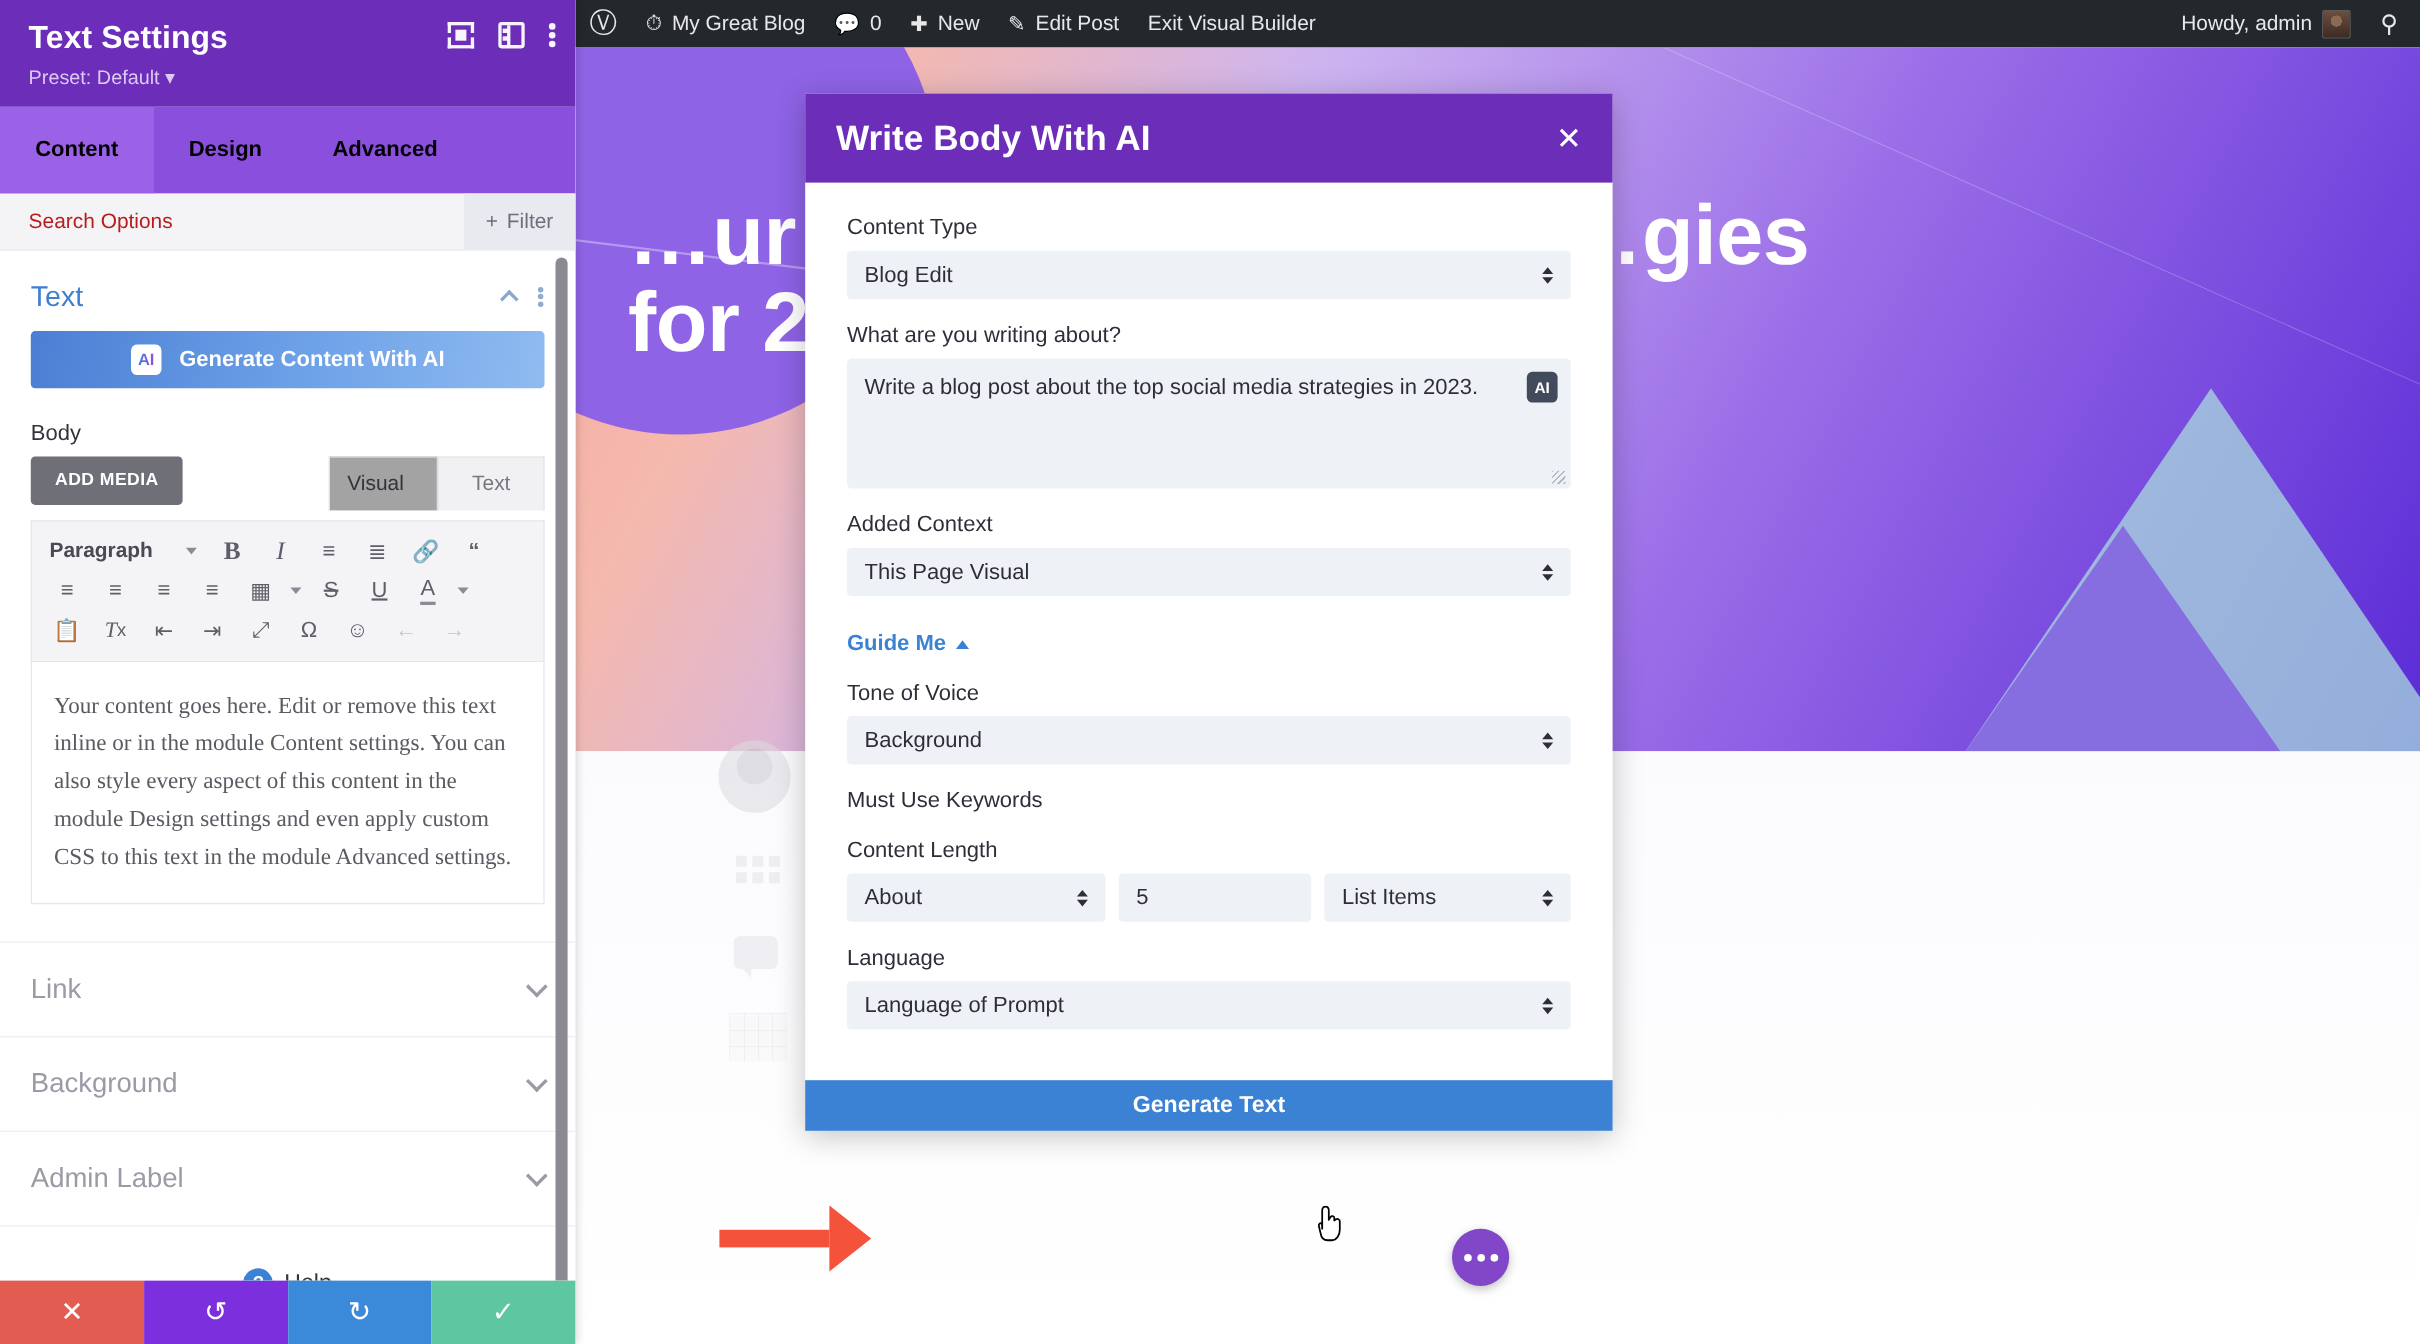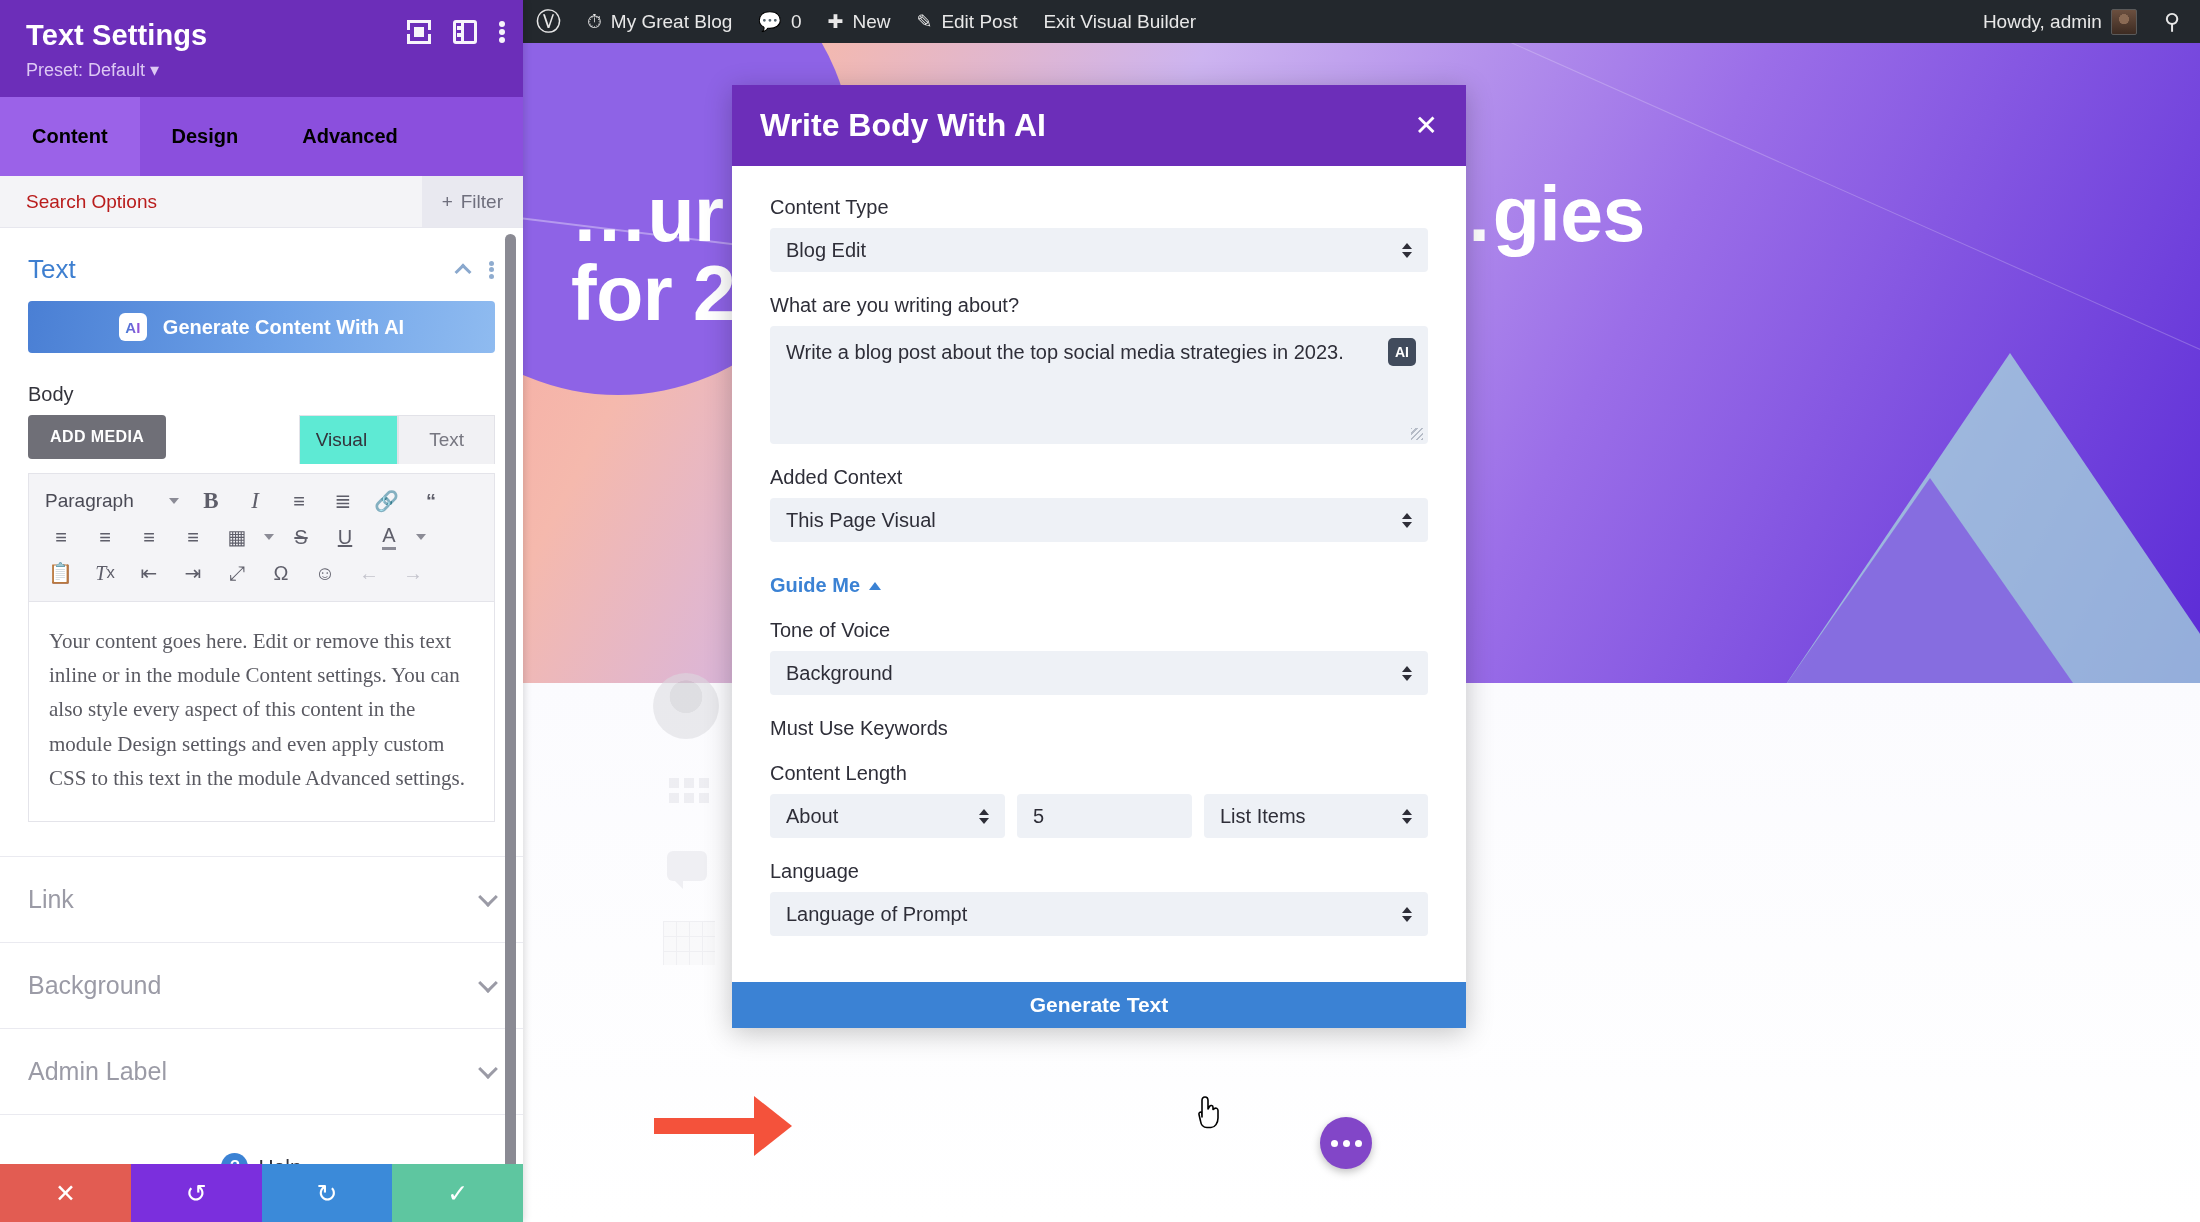--- a/index.html
+++ b/index.html
@@ -166,26 +166,26 @@
   .ai-badge-white span { background: linear-gradient(90deg,#3f7fd6,#9a4ed8); -webkit-background-clip: text; background-clip: text; color: transparent; }
 
   .field-label { padding: 30px 28px 9px; font-size: 20px; color: #33333b; }
   #editor-top { display: flex; align-items: flex-start; padding: 0 28px; gap: 0; }
   #add-media {
     background: #6f6f77; color: #fff; font-size: 16px; font-weight: 700;
     padding: 13px 22px; border-radius: 4px; letter-spacing: .4px;
   }
   #ve-tabs { margin-left: auto; display: flex; align-items: flex-end; }
   .ve-tab { padding: 13px 30px; font-size: 19px; color: #777781; background: #f1f1f4; border: 1px solid #e2e2e8; border-bottom: none; }
-  .ve-tab.active { background: #5eead4; color: #33333b; padding-left: 16px; }
+  .ve-tab.active { background: #a3a3a3; color: #33333b; padding-left: 16px; }
 
   #ve-toolbar { margin: 9px 28px 0; background: #f4f4f7; border: 1px solid #e4e4ea; padding: 9px 10px 10px; }
   .tb-row { display: flex; align-items: center; gap: 0; height: 36px; }
   .tb-btn { width: 44px; height: 34px; display: flex; align-items: center; justify-content: center; color: #5e5e6a; font-size: 20px; }
-  .tb-sel { display: flex; align-items: center; gap: 24px; padding: 0 10px 0 6px; font-size: 19px; color: #4a4a55; width: 150px; }
+  .tb-sel { display: flex; align-items: center; gap: 24px; padding: 0 10px 0 6px; font-size: 19px; color: #4a4a55; width: 150px; font-weight: bold; }
   .caret { width: 0; height: 0; border-left: 5px solid transparent; border-right: 5px solid transparent; border-top: 6px solid #8b8b96; }
 
   #ve-body {
     margin: 0 28px; border: 1px solid #e4e4ea; border-top: none; background: #fff;
     padding: 22px 20px 26px; font-family: "Liberation Serif", serif;
     font-size: 21px; line-height: 1.63; color: #5a5a62;
   }
 
   .accordion { margin: 0 0; }
   .acc-row {

